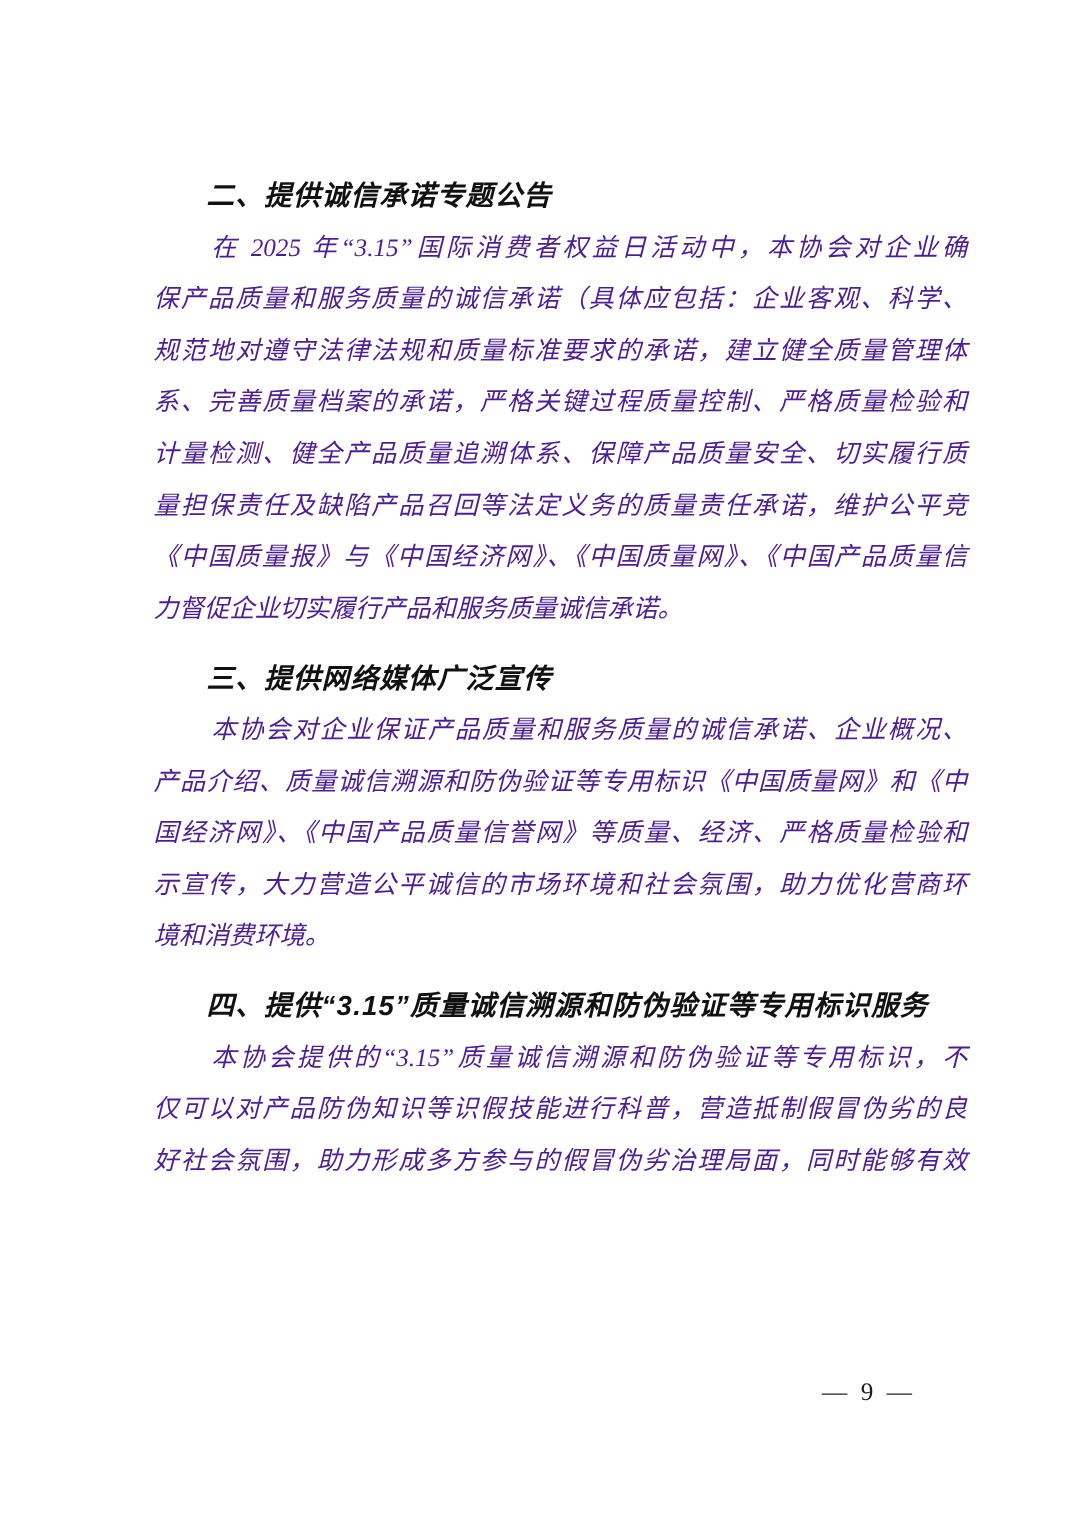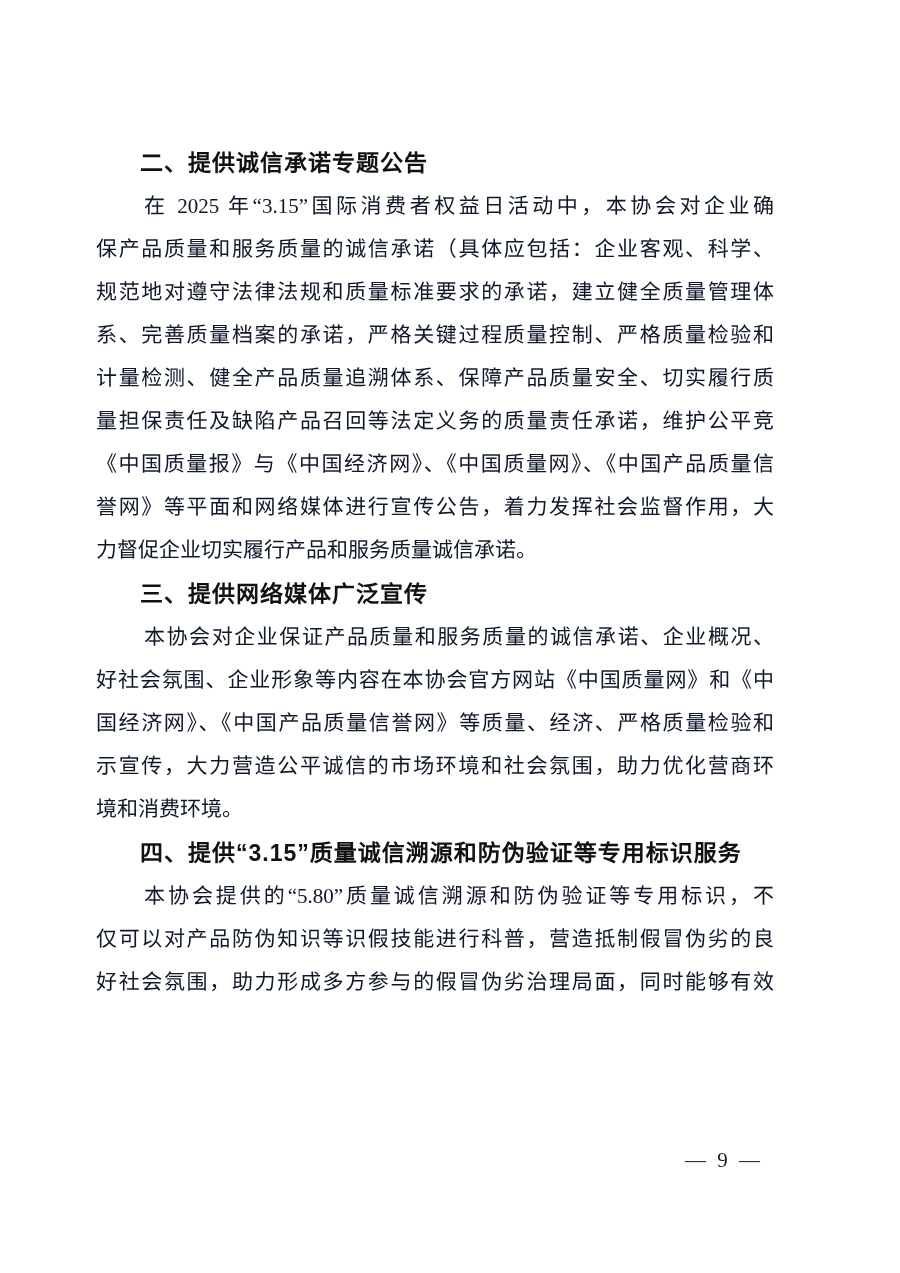--- a/index.html
+++ b/index.html
@@ -11,44 +11,45 @@
     position: relative;
     width: 900px;
     height: 1273px;
     background: #ffffff;
     color: #1c1c1c;
     font-family: "Liberation Serif", "DejaVu Serif", serif;
     overflow: hidden;
   }
   .content {
     position: absolute;
-    left: 96px;
+    left: 128px;
     top: 142px;
     width: 678px;
+    font-style: italic;
   }
   .heading {
     margin: 0;
     padding-left: 44px;
     height: 43px;
     line-height: 43px;
     font-family: "Liberation Sans", "DejaVu Sans", sans-serif;
     font-weight: 700;
     font-size: 23px;
     letter-spacing: 1px;
     color: #111111;
     white-space: nowrap;
   }
   .heading.spaced {
-    margin-top: 1px;
+    margin-top: 15px;
   }
   .line {
     height: 43px;
     line-height: 43px;
     font-size: 21px;
-    color: #0f172a;
+    color: #4c1d95;
     text-align: justify;
     text-align-last: justify;
     text-justify: inter-character;
     white-space: nowrap;
   }
   .line.first {
     padding-left: 48px;
   }
   .line.lastline {
     text-align: center;
@@ -71,31 +72,30 @@
   <div class="content">
 
     <h2 class="heading">二、提供诚信承诺专题公告</h2>
     <div class="line first">在 2025 年“3.15”国际消费者权益日活动中，本协会对企业确</div>
     <div class="line">保产品质量和服务质量的诚信承诺（具体应包括：企业客观、科学、</div>
     <div class="line">规范地对遵守法律法规和质量标准要求的承诺，建立健全质量管理体</div>
     <div class="line">系、完善质量档案的承诺，严格关键过程质量控制、严格质量检验和</div>
     <div class="line">计量检测、健全产品质量追溯体系、保障产品质量安全、切实履行质</div>
     <div class="line">量担保责任及缺陷产品召回等法定义务的质量责任承诺，维护公平竞</div>
     <div class="line">《中国质量报》与《中国经济网》、《中国质量网》、《中国产品质量信</div>
-    <div class="line">誉网》等平面和网络媒体进行宣传公告，着力发挥社会监督作用，大</div>
     <div class="line lastline">力督促企业切实履行产品和服务质量诚信承诺。</div>
 
     <h2 class="heading spaced">三、提供网络媒体广泛宣传</h2>
     <div class="line first">本协会对企业保证产品质量和服务质量的诚信承诺、企业概况、</div>
-    <div class="line">好社会氛围、企业形象等内容在本协会官方网站《中国质量网》和《中</div>
+    <div class="line">产品介绍、质量诚信溯源和防伪验证等专用标识《中国质量网》和《中</div>
     <div class="line">国经济网》、《中国产品质量信誉网》等质量、经济、严格质量检验和</div>
     <div class="line">示宣传，大力营造公平诚信的市场环境和社会氛围，助力优化营商环</div>
     <div class="line lastline">境和消费环境。</div>
 
     <h2 class="heading spaced">四、提供“3.15”质量诚信溯源和防伪验证等专用标识服务</h2>
-    <div class="line first">本协会提供的“5.80”质量诚信溯源和防伪验证等专用标识，不</div>
+    <div class="line first">本协会提供的“3.15”质量诚信溯源和防伪验证等专用标识，不</div>
     <div class="line">仅可以对产品防伪知识等识假技能进行科普，营造抵制假冒伪劣的良</div>
     <div class="line">好社会氛围，助力形成多方参与的假冒伪劣治理局面，同时能够有效</div>
 
   </div>
 
   <div class="page-number">— 9 —</div>
 </div>
 
 </body></html>

